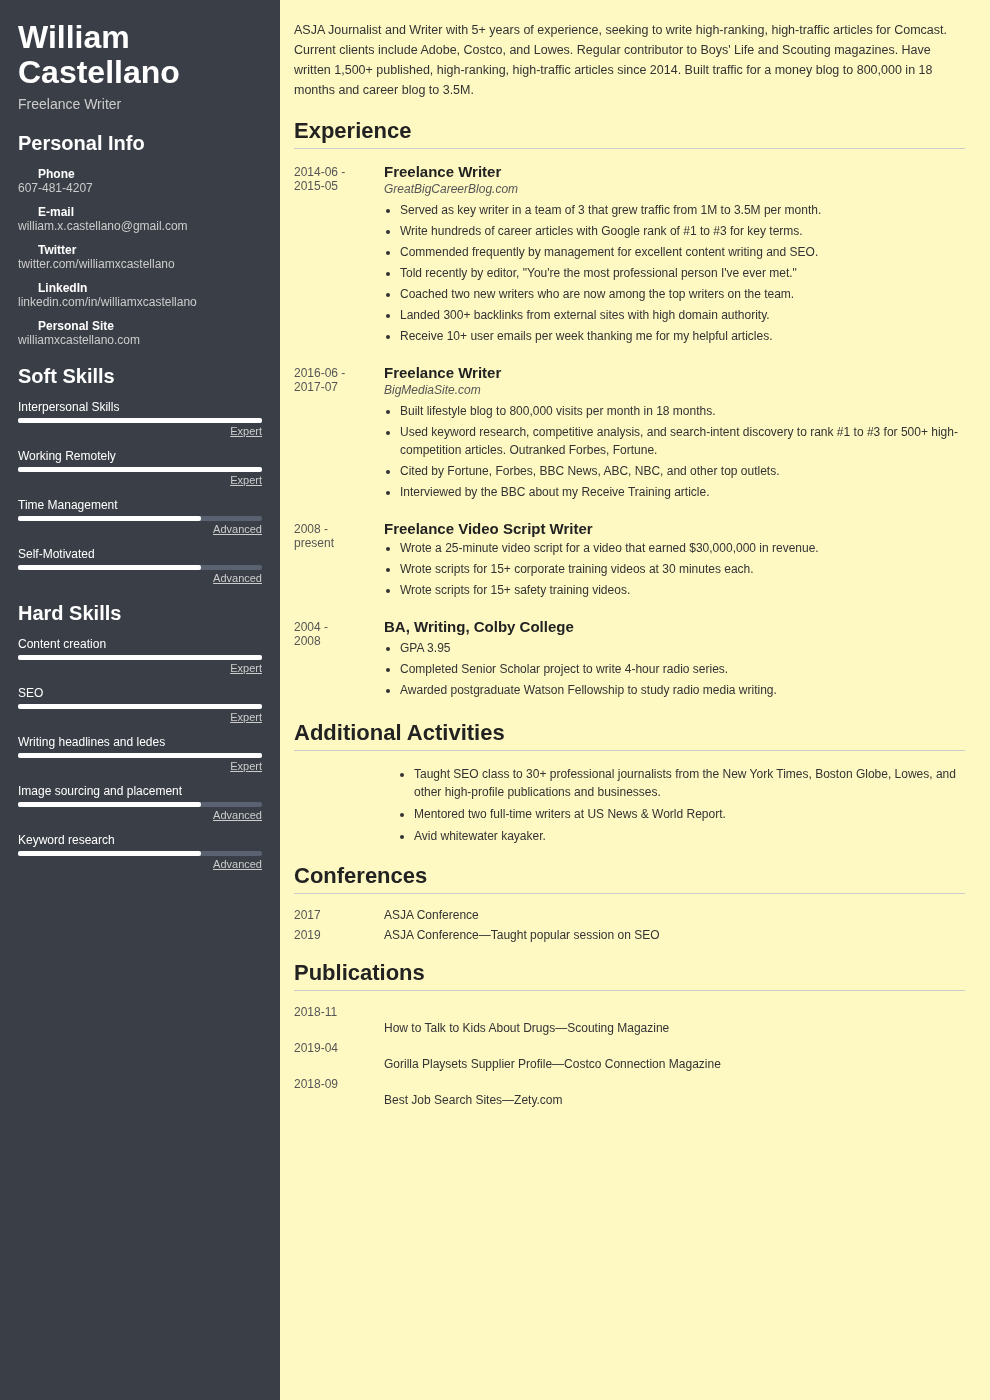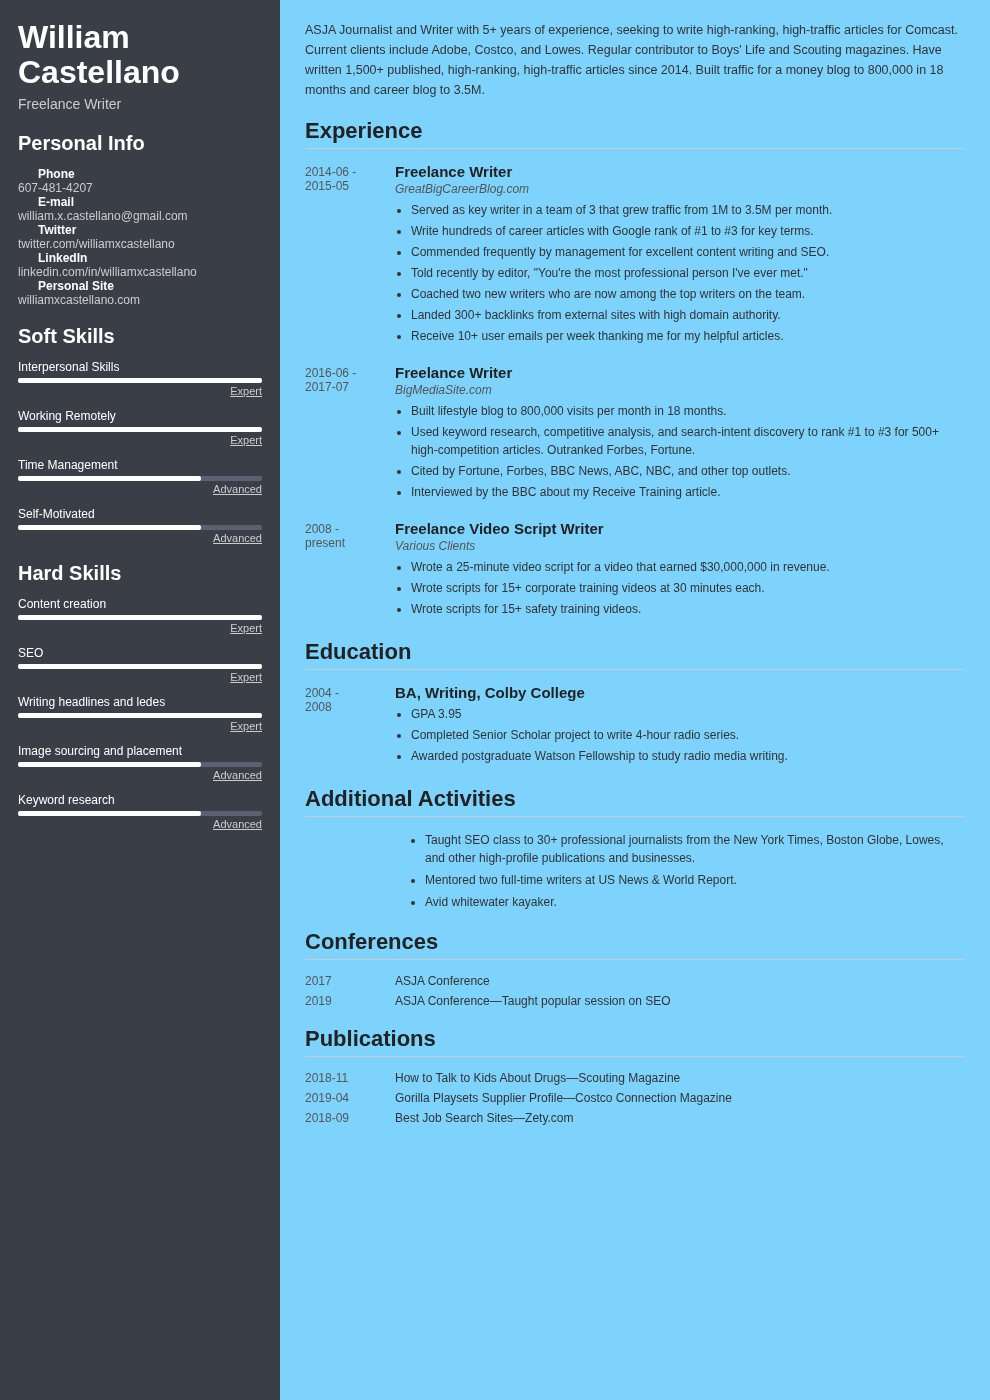--- a/index.html
+++ b/index.html
@@ -40,20 +40,21 @@
       color: #fff;
       margin-bottom: 12px;
       margin-top: 18px;
       border-bottom: none;
     }
 
     .info-label {
       font-weight: 700;
       font-size: 12px;
       color: #fff;
+      margin-top: 10px;
       padding-left: 20px;
     }
 
     .info-value {
       font-size: 12px;
       color: #ccc;
       word-break: break-all;
     }
 
     
@@ -85,22 +86,22 @@
       font-size: 11px;
       color: #ccc;
       text-align: right;
       margin-top: 2px;
       text-decoration: underline;
     }
 
     
     .main {
       flex: 1;
-      padding: 20px 25px 30px 25px;
-      background: #7dd3fc;
+      padding: 20px 25px 30px 14px;
+      background: #fef9c3;
     }
 
     .summary-text {
       font-size: 12.5px;
       color: #333;
       line-height: 1.6;
       margin-bottom: 18px;
     }
 
     .section-title {
@@ -210,20 +211,21 @@
 
     .pub-date {
       min-width: 90px;
       font-size: 12px;
       color: #555;
     }
 
     .pub-value {
       font-size: 12px;
       color: #333;
+      margin-top: 16px;
     }
   </style>
 </head>
 <body>
 
 <div class="sidebar">
   <div class="sidebar-name">William Castellano</div>
   <div class="sidebar-title">Freelance Writer</div>
 
   <div class="sidebar-section-title">Personal Info</div>
@@ -354,31 +356,29 @@
             <li>Used keyword research, competitive analysis, and search-intent discovery to rank #1 to #3 for 500+ high-competition articles. Outranked Forbes, Fortune.</li>
             <li>Cited by Fortune, Forbes, BBC News, ABC, NBC, and other top outlets.</li>
             <li>Interviewed by the BBC about my Receive Training article.</li>
           </ul>
     </div>
   </div>
       <div class="experience-item">
     <div class="exp-date">2008 -<br>present</div>
     <div class="exp-content">
       <div class="exp-title">Freelance Video Script Writer</div>
-      <div class="exp-company">Various Clients</div>
       <ul class="exp-bullets">
             <li>Wrote a 25-minute video script for a video that earned $30,000,000 in revenue.</li>
             <li>Wrote scripts for 15+ corporate training videos at 30 minutes each.</li>
             <li>Wrote scripts for 15+ safety training videos.</li>
           </ul>
     </div>
   </div>
     </div>
 
-  <div class="section-title">Education</div>
   <div id="education-list">
       <div class="edu-item">
     <div class="edu-date">2004 -<br>2008</div>
     <div class="edu-content">
       <div class="edu-title">BA, Writing, Colby College</div>
       <ul class="exp-bullets">
             <li>GPA 3.95</li>
             <li>Completed Senior Scholar project to write 4-hour radio series.</li>
             <li>Awarded postgraduate Watson Fellowship to study radio media writing.</li>
           </ul>

